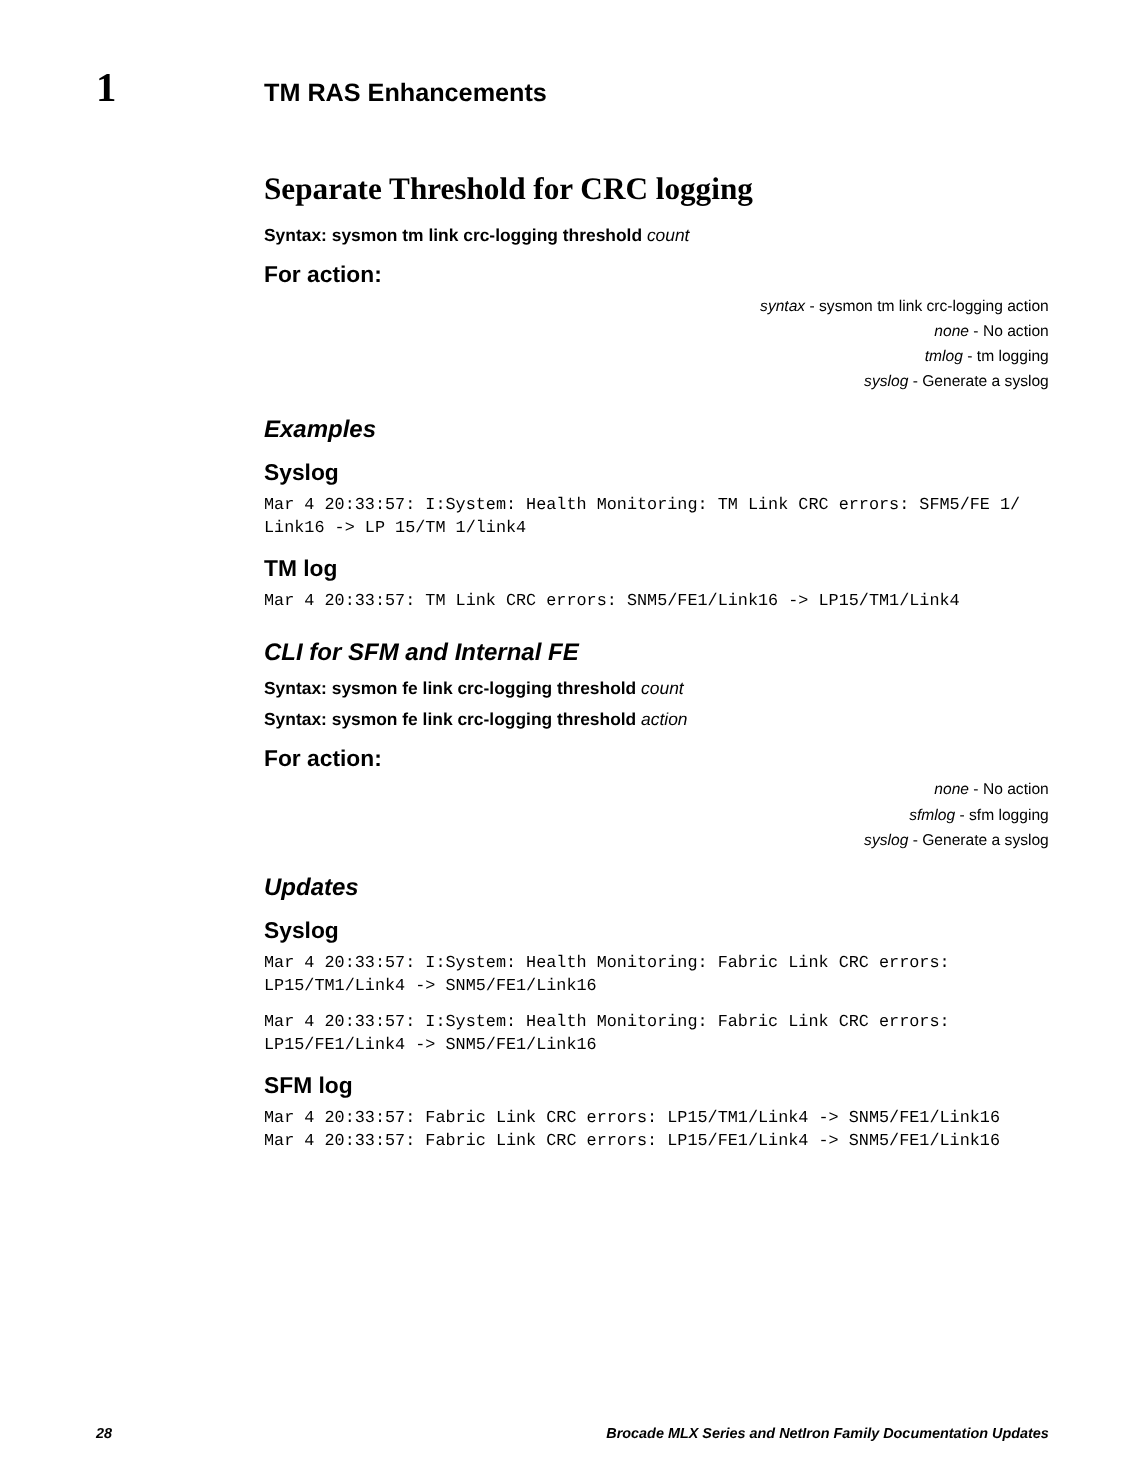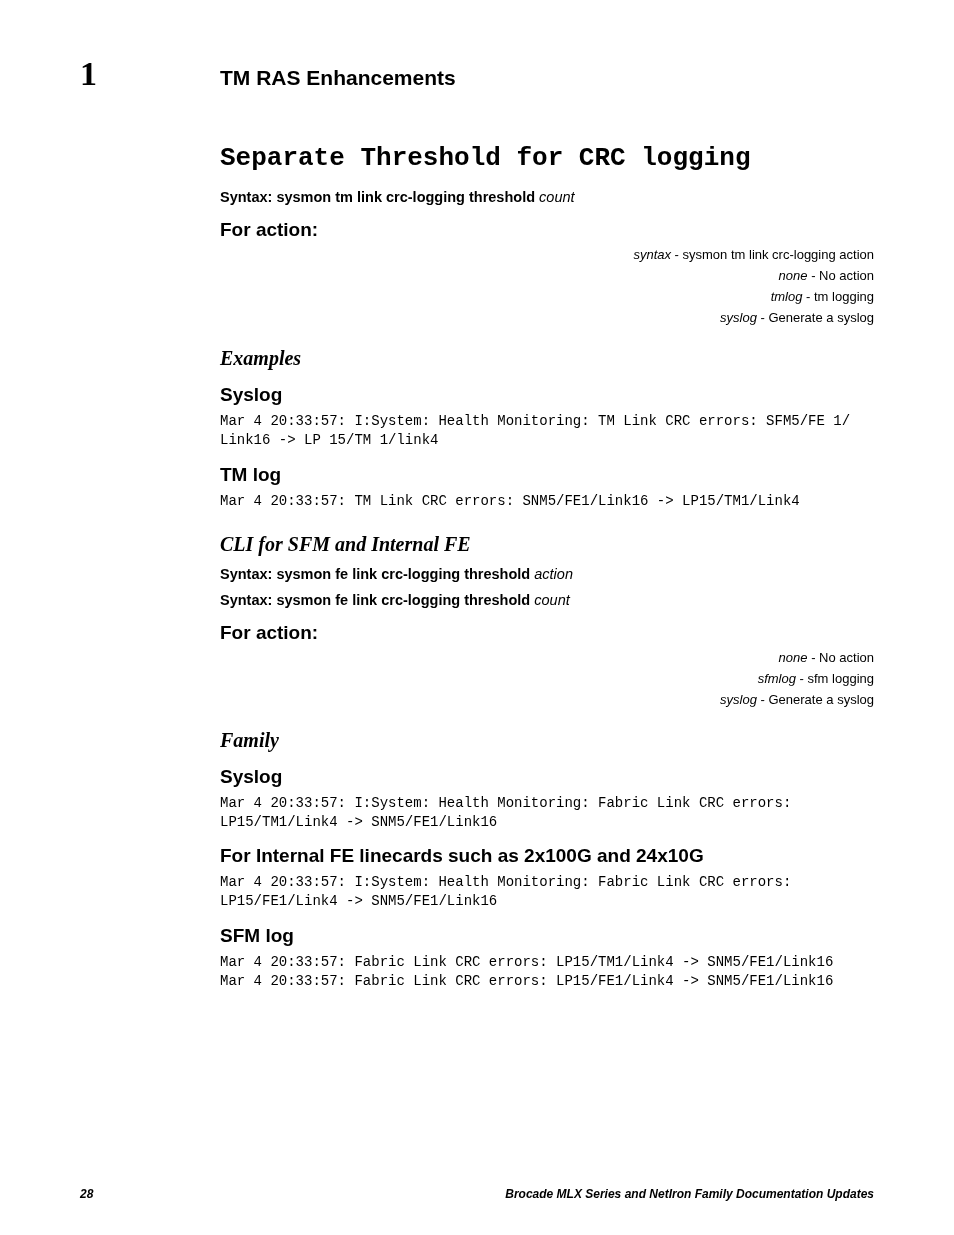--- a/index.html
+++ b/index.html
@@ -33,28 +33,28 @@
   }
   .header-title {
     font-size: 21px;
     font-weight: 600;
     font-family: Arial, sans-serif;
   }
   .content {
     margin-left: 140px;
   }
   h1.section {
-    font-family: Liberation Mono, monospace;
+    font-family: Liberation Serif, serif;
     font-size: 26px;
     font-weight: 600;
     margin: 0 0 16px 0;
     font-stretch: condensed;
   }
   h2.subsection {
-    font-family: Liberation Serif, serif;
+    font-family: Liberation Sans, sans-serif;
     font-style: italic;
     font-weight: bold;
     font-size: 20px;
     margin: 22px 0 10px 0;
   }
   h3.label {
     font-family: Arial, sans-serif;
     font-weight: bold;
     font-size: 19px;
     margin: 14px 0 6px 0;
@@ -119,37 +119,36 @@
 
     <h3 class="label">Syslog</h3>
     <div class="mono">Mar 4 20:33:57: I:System: Health Monitoring: TM Link CRC errors: SFM5/FE 1/ Link16 -&gt; LP 15/TM 1/link4</div>
 
     <h3 class="label">TM log</h3>
     <div class="mono">Mar 4 20:33:57: TM Link CRC errors: SNM5/FE1/Link16 -&gt; LP15/TM1/Link4</div>
 
     <h2 class="subsection">CLI for SFM and Internal FE</h2>
 
     <p class="syntax">
-      <span class="lead">Syntax:  </span><span class="cmd">sysmon fe link crc-logging threshold </span><span class="arg">action</span>
+      <span class="lead">Syntax:  </span><span class="cmd">sysmon fe link crc-logging threshold </span><span class="arg">count</span>
     </p>
     <p class="syntax">
-      <span class="lead">Syntax:  </span><span class="cmd">sysmon fe link crc-logging threshold </span><span class="arg">count</span>
+      <span class="lead">Syntax:  </span><span class="cmd">sysmon fe link crc-logging threshold </span><span class="arg">action</span>
     </p>
 
     <h3 class="label">For action:</h3>
     <p class="kv"><span class="k">none</span><span> - No action</span></p>
     <p class="kv"><span class="k">sfmlog</span><span> - sfm logging</span></p>
     <p class="kv"><span class="k">syslog</span><span> - Generate a syslog</span></p>
 
-    <h2 class="subsection">Family</h2>
+    <h2 class="subsection">Updates</h2>
 
     <h3 class="label">Syslog</h3>
     <div class="mono">Mar 4 20:33:57: I:System: Health Monitoring: Fabric Link CRC errors: LP15/TM1/Link4 -&gt; SNM5/FE1/Link16</div>
 
-    <h3 class="label">For Internal FE linecards such as 2x100G and 24x10G</h3>
     <div class="mono">Mar 4 20:33:57: I:System: Health Monitoring: Fabric Link CRC errors: LP15/FE1/Link4 -&gt; SNM5/FE1/Link16</div>
 
     <h3 class="label">SFM log</h3>
     <div class="mono">Mar 4 20:33:57: Fabric Link CRC errors: LP15/TM1/Link4 -&gt; SNM5/FE1/Link16
 Mar 4 20:33:57: Fabric Link CRC errors: LP15/FE1/Link4 -&gt; SNM5/FE1/Link16</div>
 
   </div>
 
   <div class="footer">
     <div class="left">28</div>

